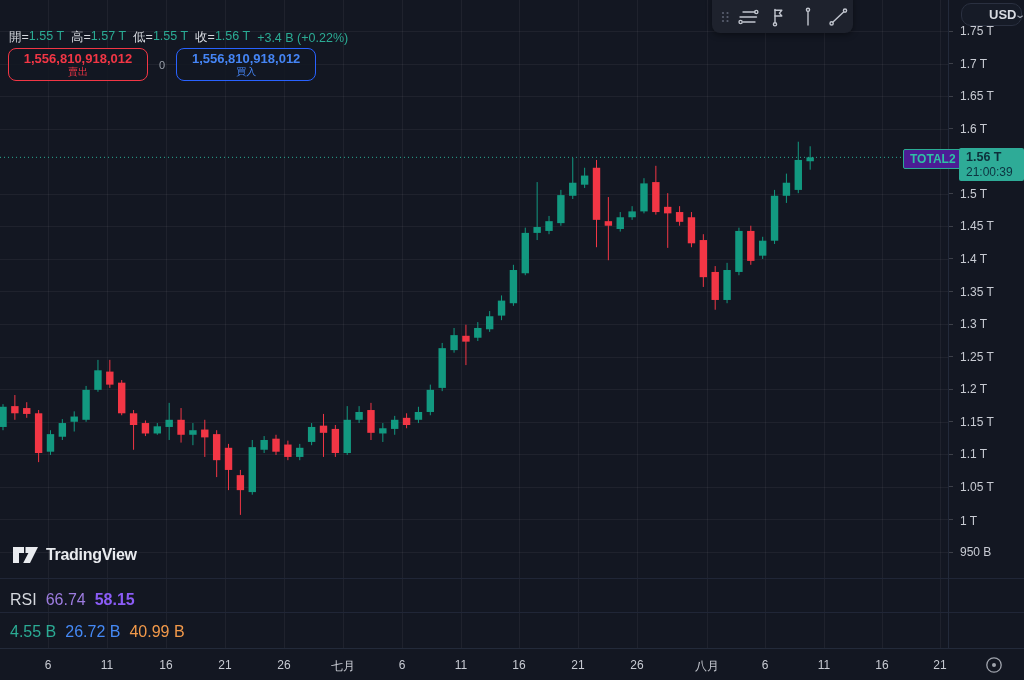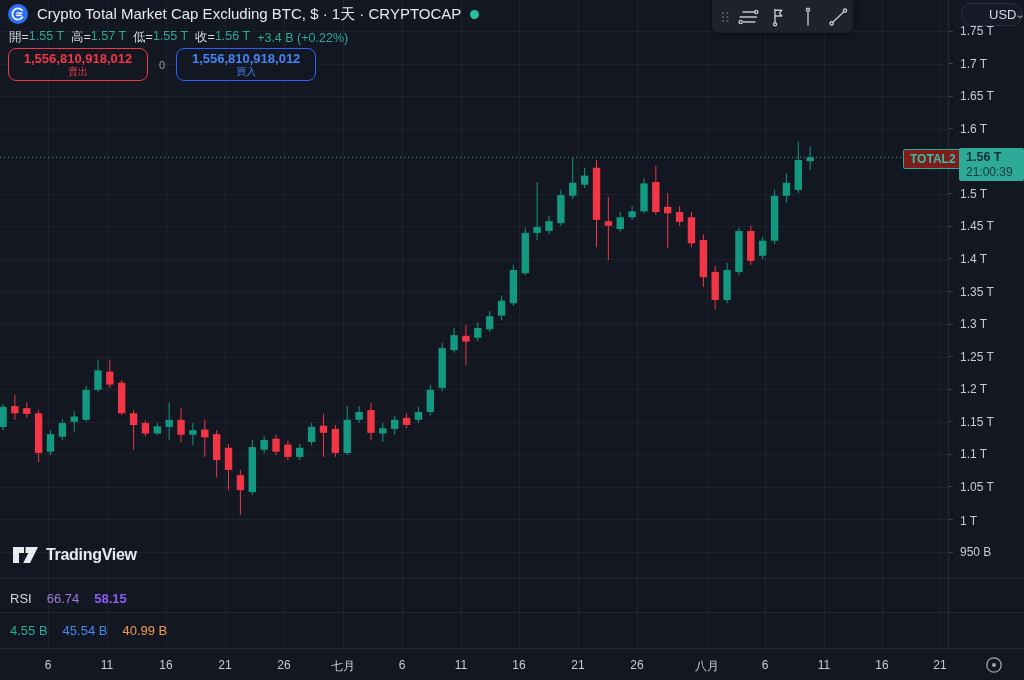--- a/index.html
+++ b/index.html
@@ -10,21 +10,21 @@
   #chart-svg{position:absolute;left:0;top:0;z-index:1;}
   
   #price-axis{position:absolute;left:948px;top:0;width:76px;height:648px;border-left:1px solid #232a3a;z-index:2;}
   .ptick{position:absolute;left:11px;font-size:12px;color:#c8cbd3;white-space:nowrap;}
   .ptick-dash{position:absolute;left:0;width:4px;height:1px;background:rgba(255,255,255,0.18);}
   #current-price-box{position:absolute;left:959px;width:65px;height:33px;border-radius:2px;z-index:4;
     display:flex;flex-direction:column;justify-content:center;padding-left:7px;box-sizing:border-box;}
   #current-price-box .p{font-size:12.5px;font-weight:bold;color:#0d2f3a;line-height:15px;}
   #current-price-box .t{font-size:12px;color:#0d3340;line-height:14px;}
   #symbol-badge{position:absolute;left:903px;height:18px;line-height:18px;padding:0 6px;z-index:4;
-    border:1px solid #2bab94;border-radius:2px;color:#2fc0a5;background:#7f1d1d;font-size:12px;font-weight:bold;}
+    border:1px solid #2bab94;border-radius:2px;color:#2fc0a5;background:#4c1d95;font-size:12px;font-weight:bold;}
   
   #time-axis{position:absolute;left:0;top:648px;width:1024px;height:32px;border-top:1px solid #232a3a;z-index:2;}
   .ttick{position:absolute;top:9px;transform:translateX(-50%);font-size:12px;color:#c8cbd3;white-space:nowrap;}
   #clock-icon{position:absolute;left:984px;top:6px;cursor:pointer;}
   
   .pane-sep{position:absolute;left:0;width:1024px;height:1px;background:#20263а;background:#202637;z-index:2;}
   
   #header{position:absolute;left:8px;top:4px;display:flex;align-items:center;gap:9px;z-index:5;}
   #symbol-title{font-size:15px;color:#e8eaee;font-weight:500;cursor:pointer;}
   #status-dot{width:9px;height:9px;border-radius:50%;background:#24c0a0;}
@@ -42,28 +42,28 @@
   .trade-val{font-size:13px;font-weight:bold;line-height:14px;}
   .trade-lbl{font-size:10px;line-height:12px;}
   #spread-value{font-size:11px;color:#9aa0aa;}
   
   #draw-toolbar{position:absolute;left:712px;top:-9px;width:141px;height:42px;background:#1e222d;
     border-radius:8px;box-shadow:0 2px 6px rgba(0,0,0,0.4);z-index:6;display:flex;align-items:flex-end;padding:0 6px;box-sizing:border-box;}
   .tb-inner{display:flex;align-items:center;height:33px;gap:2px;}
   .tb-icon{width:28px;height:28px;display:flex;align-items:center;justify-content:center;cursor:pointer;border-radius:4px;}
   
   #currency-btn{position:absolute;left:961px;top:3px;width:61px;height:23px;border:1px solid #2a3040;border-radius:10px;
-    background:#161b27;color:#d8dbe1;font-size:13px;font-weight:normal;display:flex;align-items:center;
+    background:#161b27;color:#d8dbe1;font-size:13px;font-weight:bold;display:flex;align-items:center;
     padding:0 7px 0 27px;box-sizing:border-box;z-index:7;cursor:pointer;justify-content:space-between;}
   #currency-btn .chev{font-size:10px;color:#9aa0aa;transform:scaleX(1.4);}
   
   #watermark{position:absolute;left:12px;top:543px;display:flex;align-items:center;gap:7px;z-index:3;}
   #watermark .wm-text{font-size:16px;font-weight:bold;color:#e9ebef;letter-spacing:-0.3px;}
   
-  .ind-row{position:absolute;left:10px;display:flex;gap:15px;align-items:center;font-size:13px;z-index:3;cursor:pointer;}
+  .ind-row{position:absolute;left:10px;display:flex;gap:9px;align-items:center;font-size:16px;z-index:3;cursor:pointer;}
   .ind-title{color:#d5d8de;}
   .ind-val{font-weight:500;}
 </style>
 </head>
 <body>
 
 <div id="root">
 
   <svg id="chart-svg" width="948" height="648">
       <line x1="48.5" y1="0" x2="48.5" y2="648" stroke="rgba(255,255,255,0.05)"></line>
@@ -298,30 +298,20 @@
       <div class="ttick" style="left: 519px;">16</div>
       <div class="ttick" style="left: 578px;">21</div>
       <div class="ttick" style="left: 637px;">26</div>
       <div class="ttick" style="left: 707px;">八月</div>
       <div class="ttick" style="left: 765px;">6</div>
       <div class="ttick" style="left: 824px;">11</div>
       <div class="ttick" style="left: 882px;">16</div>
       <div class="ttick" style="left: 940px;">21</div>
     </div>
 
-  <div id="header">
-    <svg width="20" height="20" viewBox="0 0 20 20">
-      <circle cx="10" cy="10" r="10" fill="#2e6ff2"></circle>
-      <path d="M14.2 6.3a5.6 5.6 0 1 0 .4 6.8" stroke="#fff" stroke-width="1.7" fill="none" stroke-linecap="round"></path>
-      <line x1="8.2" y1="9.1" x2="14.4" y2="9.1" stroke="#fff" stroke-width="1.4"></line>
-      <line x1="8.2" y1="11.4" x2="13.8" y2="11.4" stroke="#fff" stroke-width="1.4"></line>
-    </svg>
-    <span id="symbol-title">Crypto Total Market Cap Excluding BTC, $ · 1天 · CRYPTOCAP</span>
-    <span id="status-dot"></span>
-  </div>
 
   <div id="ohlc-row">
     <span class="ohlc-pair">
       <span class="ohlc-label">開=</span>
       <span class="ohlc-value">1.55 T</span>
     </span>
     <span class="ohlc-pair">
       <span class="ohlc-label">高=</span>
       <span class="ohlc-value">1.57 T</span>
     </span>
@@ -408,17 +398,17 @@
   </div>
 
   <div class="ind-row" style="top:591px" id="rsi-row">
     <span class="ind-title">RSI</span>
   <span class="ind-val" style="color: rgb(157, 124, 224);">66.74</span>
       <span class="ind-val" style="color: #8b5cf6; font-weight: bold;">58.15</span>
     </div>
 
   <div class="ind-row" style="top:623px" id="macd-row">
   <span class="ind-val" style="color: rgb(43, 171, 148);">4.55 B</span>
-      <span class="ind-val" style="color: rgb(69, 137, 245);">45.54 B</span>
+      <span class="ind-val" style="color: rgb(69, 137, 245);">26.72 B</span>
       <span class="ind-val" style="color: rgb(242, 153, 74);">40.99 B</span>
     </div>
 
 </div>
 
 </body></html>

